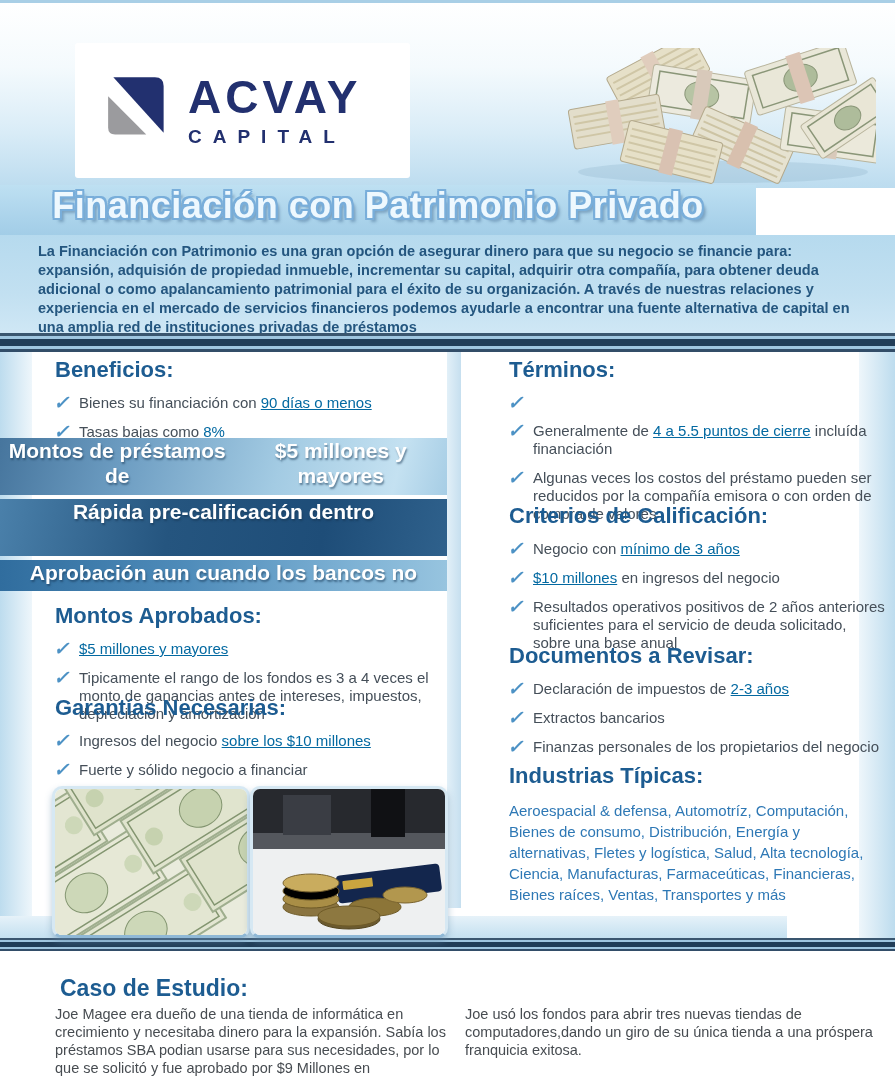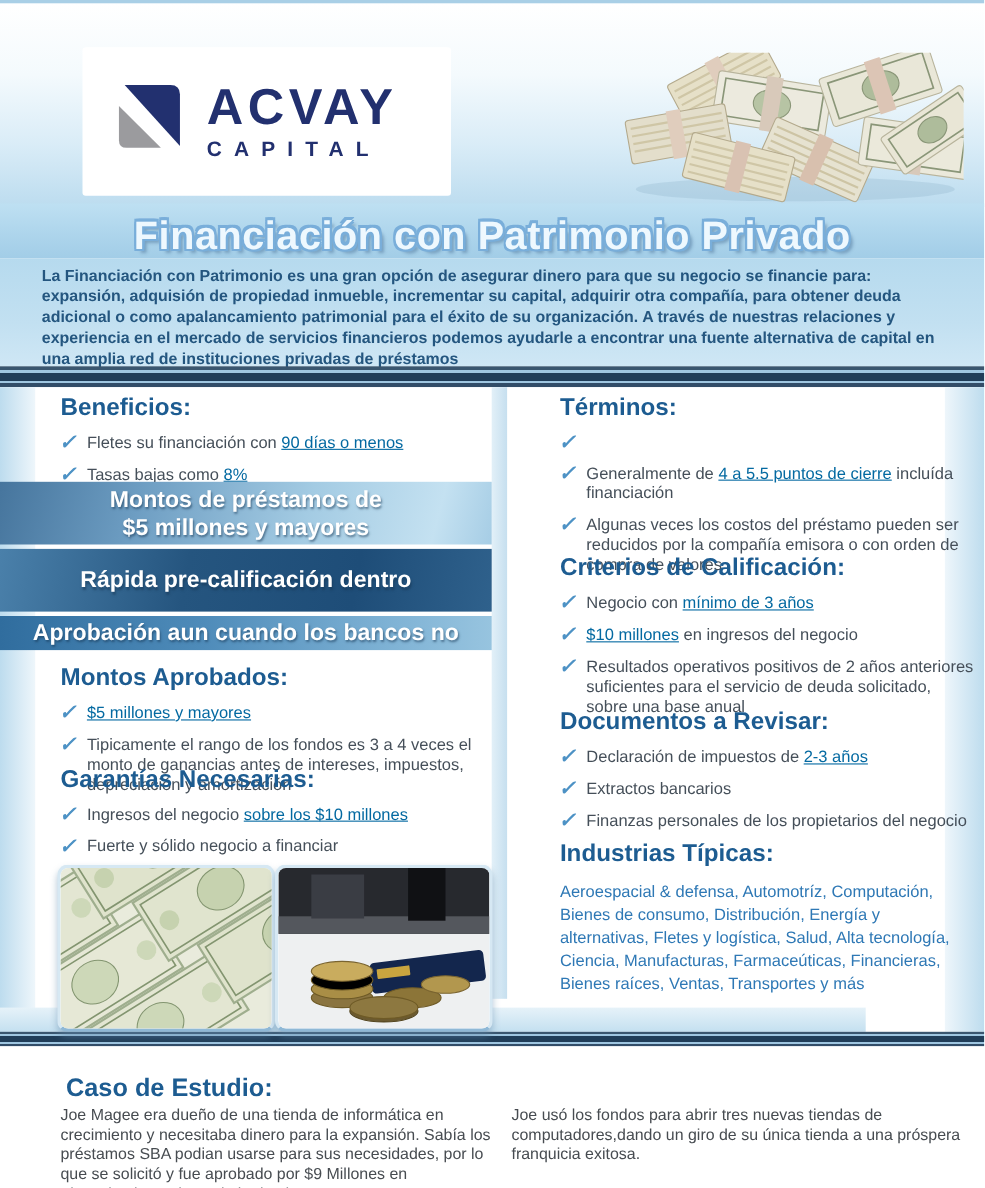--- a/index.html
+++ b/index.html
@@ -12,23 +12,23 @@
     border-top:3px solid #a9cfe6;}
   .logo-card{position:absolute;left:75px;top:40px;width:335px;height:135px;background:#ffffff;
     border-radius:3px;display:flex;align-items:center;padding-left:21px;box-sizing:border-box;}
   .logo-mark{width:78px;height:84px;flex:0 0 auto;}
   .logo-words{margin-left:14px;display:flex;flex-direction:column;align-items:flex-start;}
   .logo-brand{font-size:46px;font-weight:bold;letter-spacing:4px;color:#22306f;line-height:46px;}
   .logo-division{font-size:19px;font-weight:bold;letter-spacing:11px;color:#22306f;margin-top:6px;}
   .money-pile{position:absolute;left:558px;top:45px;width:318px;height:138px;}
 
   
-  .title-band{position:absolute;left:0;top:185px;width:895px;height:50px;
+  .title-band{position:absolute;left:0;top:185px;width:756px;height:50px;
     background:linear-gradient(to bottom,#bee0f2 0%,#aed5ec 55%,#a2cde7 100%);
-    display:flex;align-items:flex-end;justify-content:center;}
+    display:flex;align-items:flex-start;justify-content:center;}
   .title-text{font-size:36px;font-weight:bold;color:#eef8fe;letter-spacing:0.5px;
     text-shadow:-2px -2px 0 #79aeda, 2px -2px 0 #79aeda, -2px 2px 0 #79aeda, 2px 2px 0 #79aeda,
       0 -2px 0 #79aeda, 0 2px 0 #79aeda, -2px 0 0 #79aeda, 2px 0 0 #79aeda, 4px 4px 3px rgba(60,100,140,.45);}
 
   
   .intro{position:absolute;left:0;top:235px;width:895px;height:98px;
     background:linear-gradient(to bottom,#b6daee 0%,#c2e0f1 60%,#cfe7f5 100%);box-sizing:border-box;
     padding:7px 36px 0 38px;}
   .intro p{margin:0;font-size:14.5px;line-height:19px;font-weight:bold;color:#24567f;}
 
@@ -62,21 +62,21 @@
   .sec-garantias{left:55px;top:344px;width:398px;}
   .col-right-sec{left:485px;width:376px;margin-left:24px;}
   .sec-terminos{top:6px;}
   .sec-criterios{top:152px;}
   .sec-documentos{top:292px;}
   .sec-industrias{top:412px;}
   .industry-text{margin:4px 0 0 0;font-size:15px;line-height:21px;color:#2e78b5;}
 
   
   .banner{position:absolute;left:0;width:447px;color:#ffffff;font-weight:bold;text-align:center;
-    text-shadow:1px 2px 2px rgba(22,52,82,.55);z-index:3;display:flex;flex-direction:column;justify-content:center;}
+    text-shadow:1px 2px 2px rgba(22,52,82,.55);z-index:3;display:flex;flex-direction:row;justify-content:center;}
   .banner .bline{font-size:21px;line-height:25px;}
   .banner1{top:86px;height:57px;
     background:linear-gradient(105deg,#46759d 0%,#6d9dc2 28%,#a3cbe3 62%,#c4e1f1 88%,#a6cde5 100%);}
   .banner2{top:147px;height:57px;
     background:linear-gradient(100deg,#4a80aa 0%,#25557f 38%,#1e4d78 72%,#2f618c 100%);}
   .banner3{top:208px;height:31px;
     background:linear-gradient(90deg,#306d9e 0%,#4f8cba 42%,#7db1d4 78%,#97c4df 100%);}
 
   
   .photo{position:absolute;top:434px;width:192px;height:146px;border-radius:10px;overflow:hidden;
@@ -172,21 +172,21 @@
   <div class="content">
     <div class="rail-left"></div>
     <div class="rail-right"></div>
     <div class="mid-rail"></div>
     <div class="bottom-strip"></div>
 
     <div class="sec sec-beneficios">
       <h2 class="h">Beneficios:</h2>
       <div class="bullet">
         <span class="check">✓</span>
-        <span class="bt"><span>Fletes su financiación con </span><span class="hl">90 días o menos</span><span></span></span>
+        <span class="bt"><span>Bienes su financiación con </span><span class="hl">90 días o menos</span><span></span></span>
       </div>
       <div class="bullet">
         <span class="check">✓</span>
         <span class="bt"><span>Tasas bajas como </span><span class="hl">8%</span><span></span></span>
       </div>
     </div>
 
     <div class="banner banner1">
       <div class="bline">Montos de préstamos de</div>
       <div class="bline">$5 millones y mayores</div>

